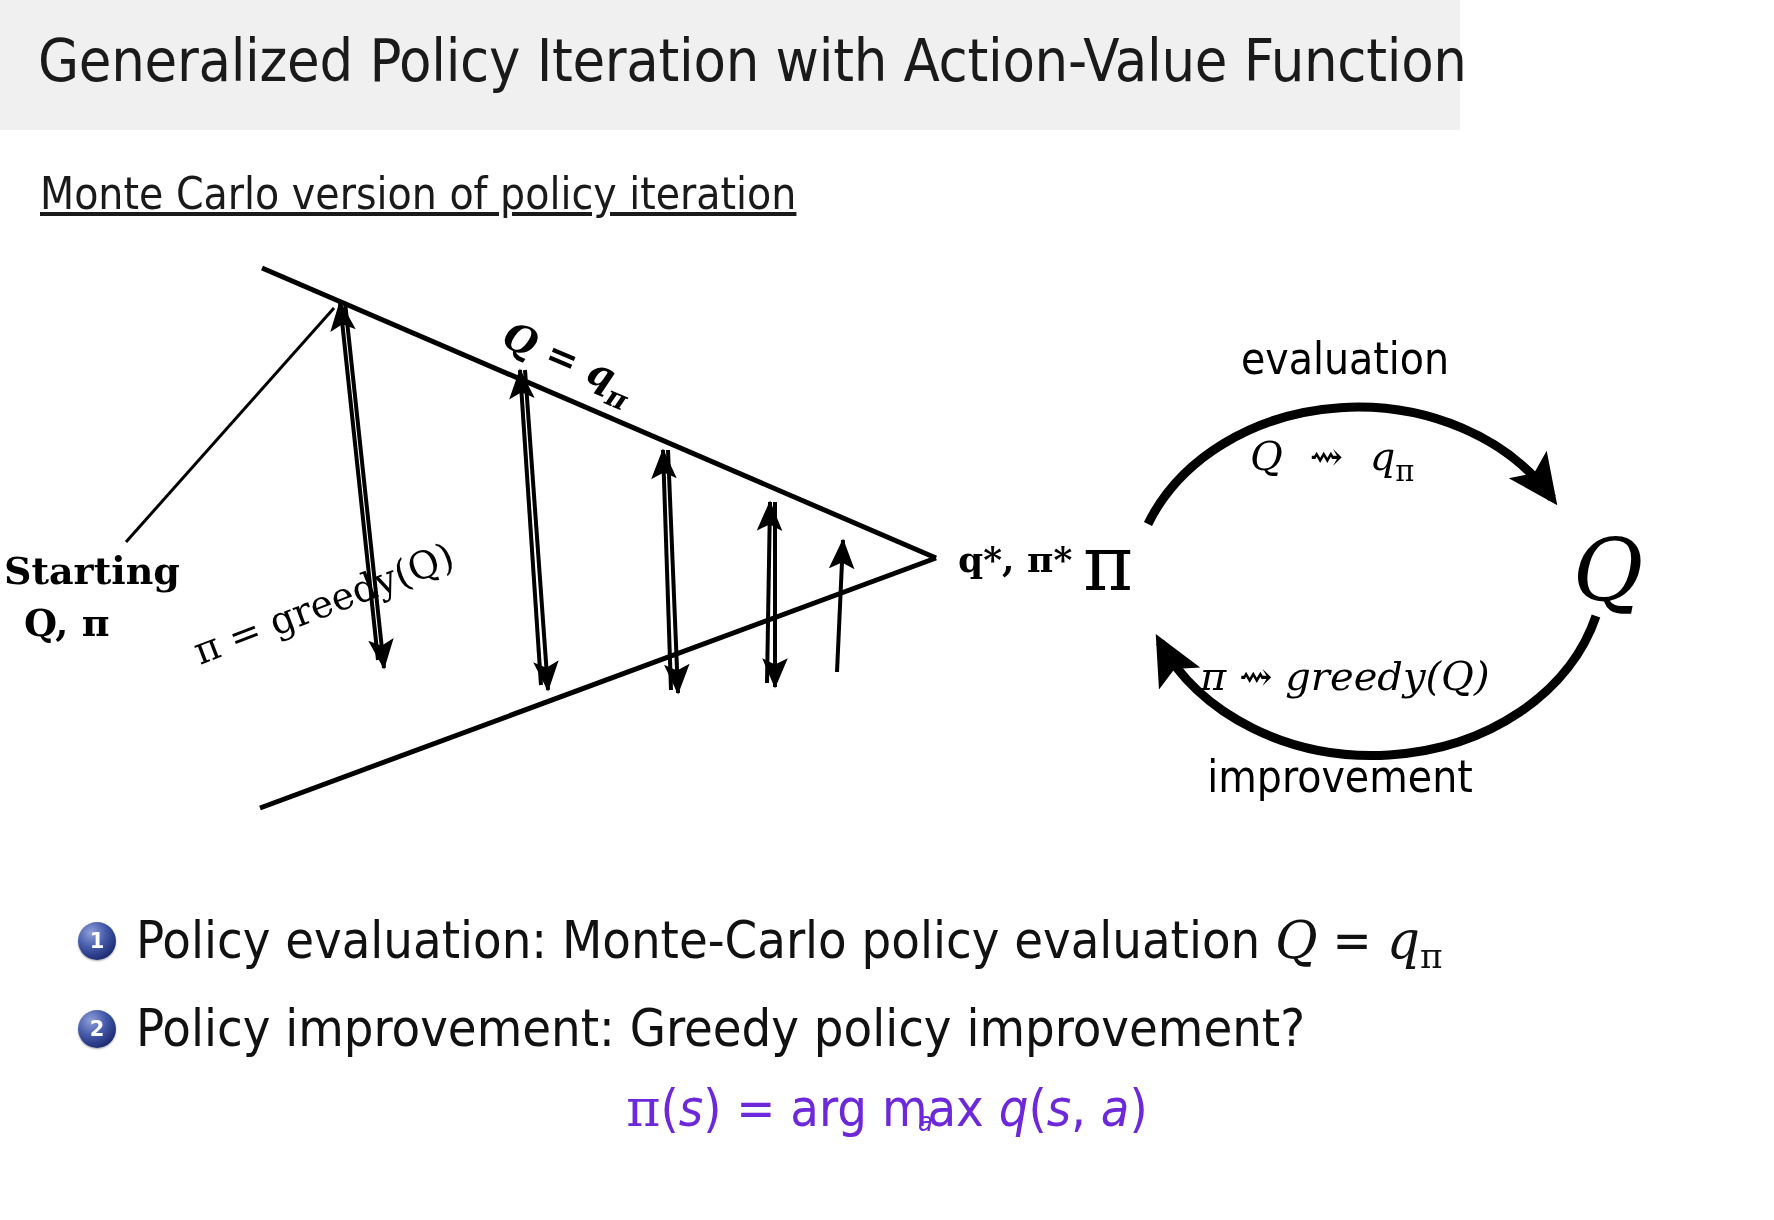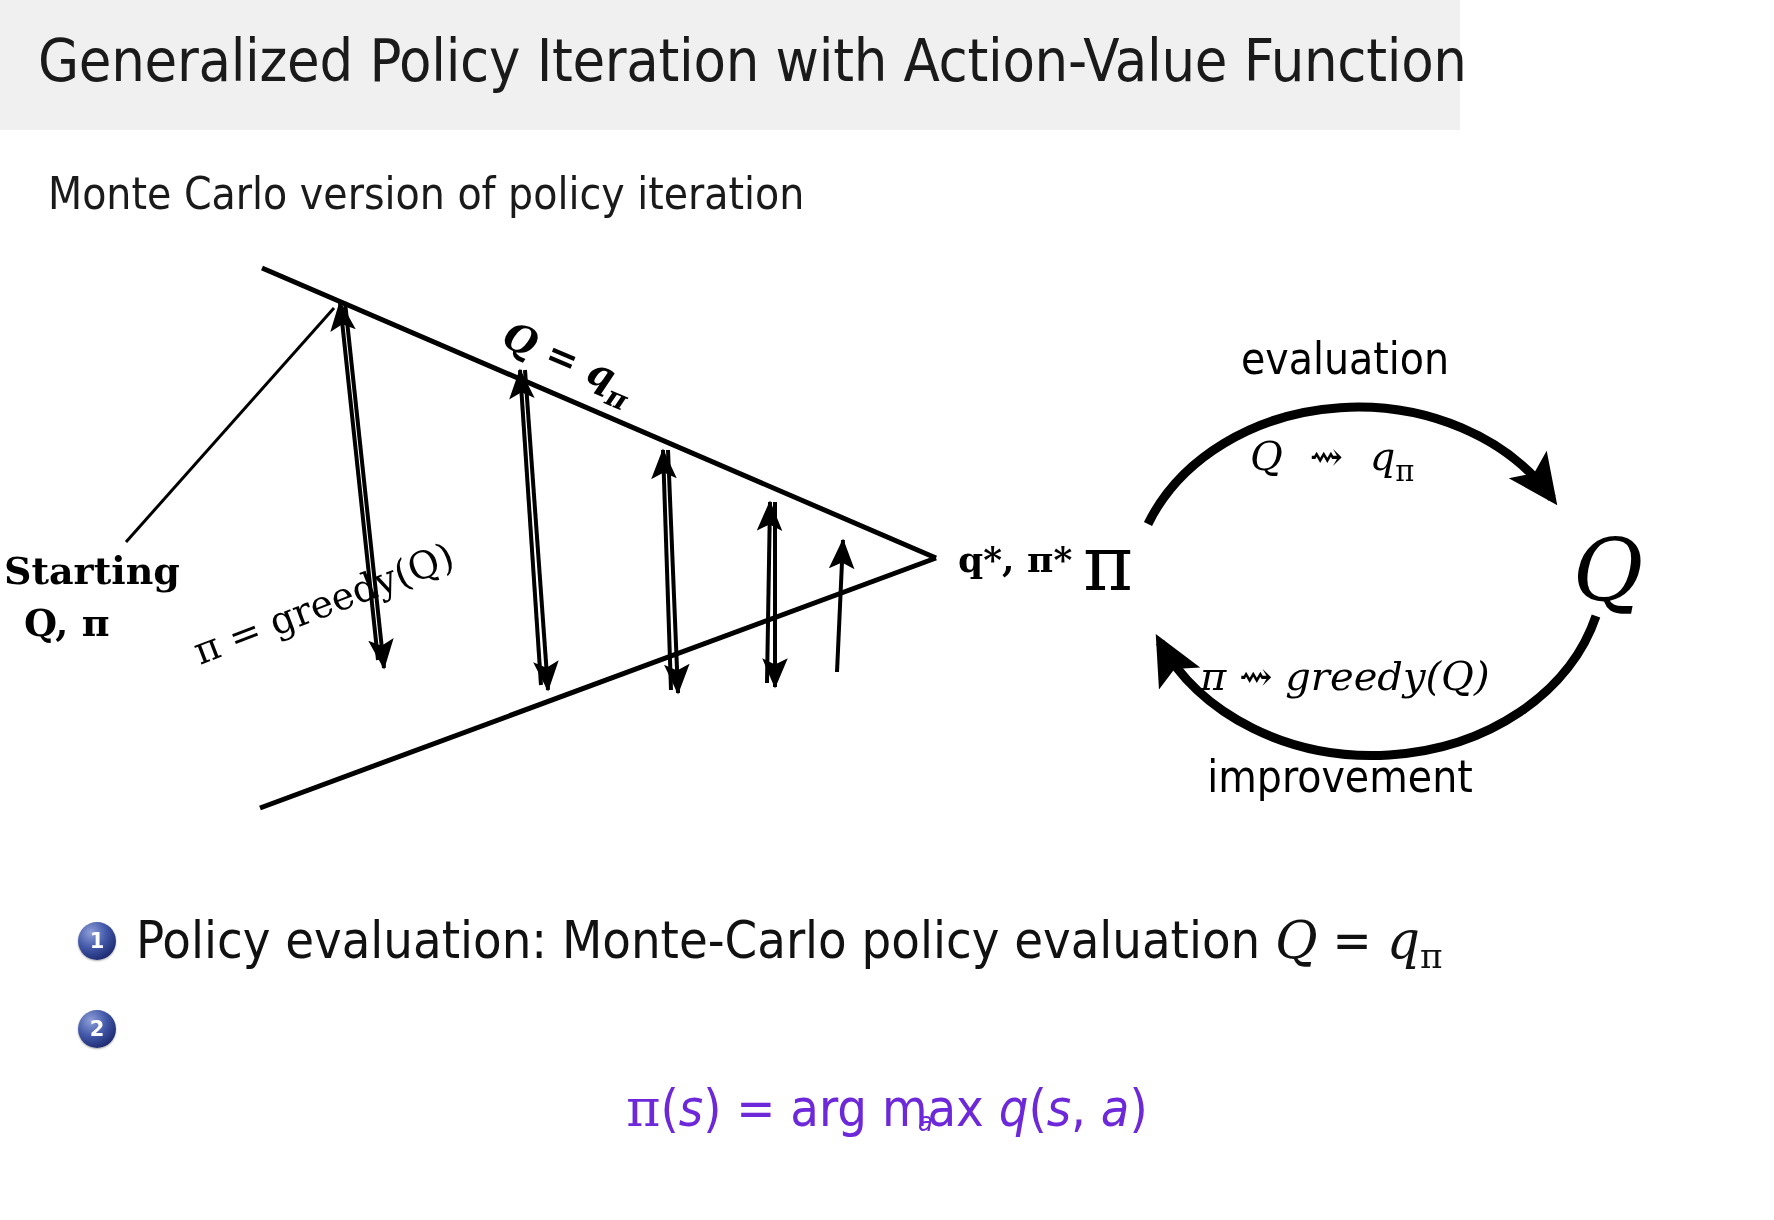--- a/index.html
+++ b/index.html
@@ -20,25 +20,26 @@
     position:absolute;left:38px;top:26px;
     font-family:"DejaVu Sans Condensed","DejaVu Sans", sans-serif;
     font-size:59px;
     font-weight:400;
     letter-spacing:-0.3px;
     color:#1a1a1a;
     white-space:nowrap;
   }
   
   #subtitle{
-    position:absolute;left:48px;top:168px;
+    position:absolute;left:40px;top:168px;
     font-family:"DejaVu Sans Condensed","DejaVu Sans", sans-serif;
     font-size:44px;
     color:#1a1a1a;
     white-space:nowrap;
+    text-decoration:underline;
   }
   
   #figure{
     position:absolute;left:0;top:250px;width:1774px;height:540px;
   }
   #tri-svg,#cyc-svg{position:absolute;top:0;left:0;overflow:visible;}
   .fig-serif{
     font-family:"DejaVu Serif","Liberation Serif", serif;
     fill:#000;
   }
@@ -190,17 +191,18 @@
 
 <div id="list">
 
   <div class="list-row">
     <div class="bullet">1</div>
     <div class="list-text"><span>Policy evaluation:  Monte-Carlo policy evaluation </span><span class="mi">Q</span><span> = </span><span class="mi">q</span><span class="mupi sub">π</span></div>
   </div>
 
   <div class="list-row">
     <div class="bullet">2</div>
+    <div class="list-text"><span>Policy improvement:  Greedy policy improvement?</span></div>
   </div>
 
 </div>
 
 <div id="formula"><span class="mupi">π</span><span>(</span><span class="it">s</span><span>)</span><span> = </span><span>arg</span><span class="argmax">&nbsp;<span>max</span><span class="under">a</span></span>&nbsp;<span class="it">q</span><span>(</span><span class="it">s</span><span>, </span><span class="it">a</span><span>)</span></div>
 
 </body></html>

